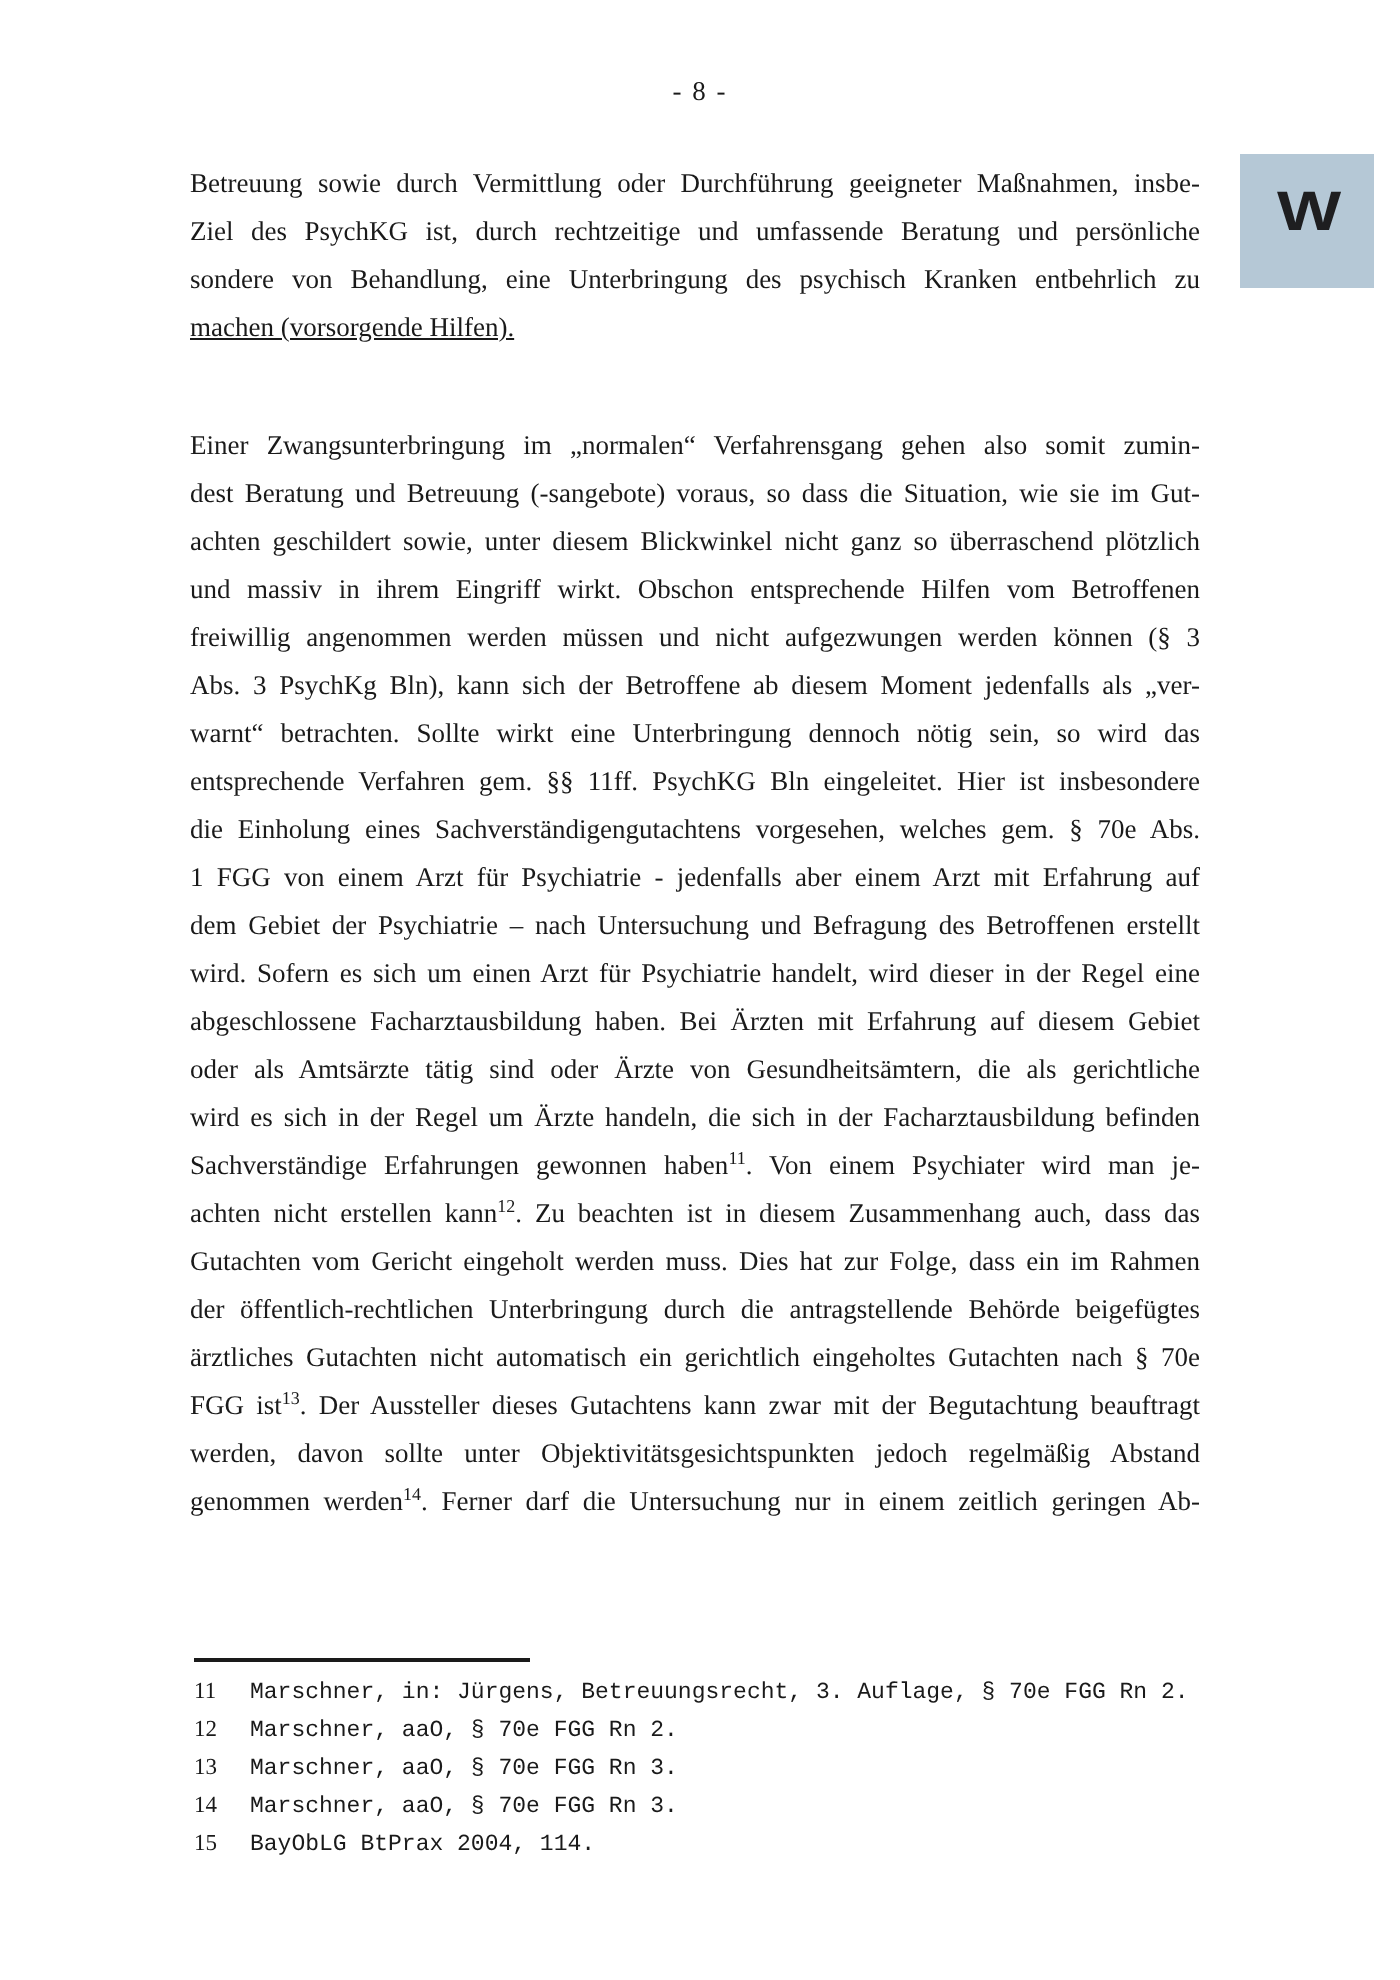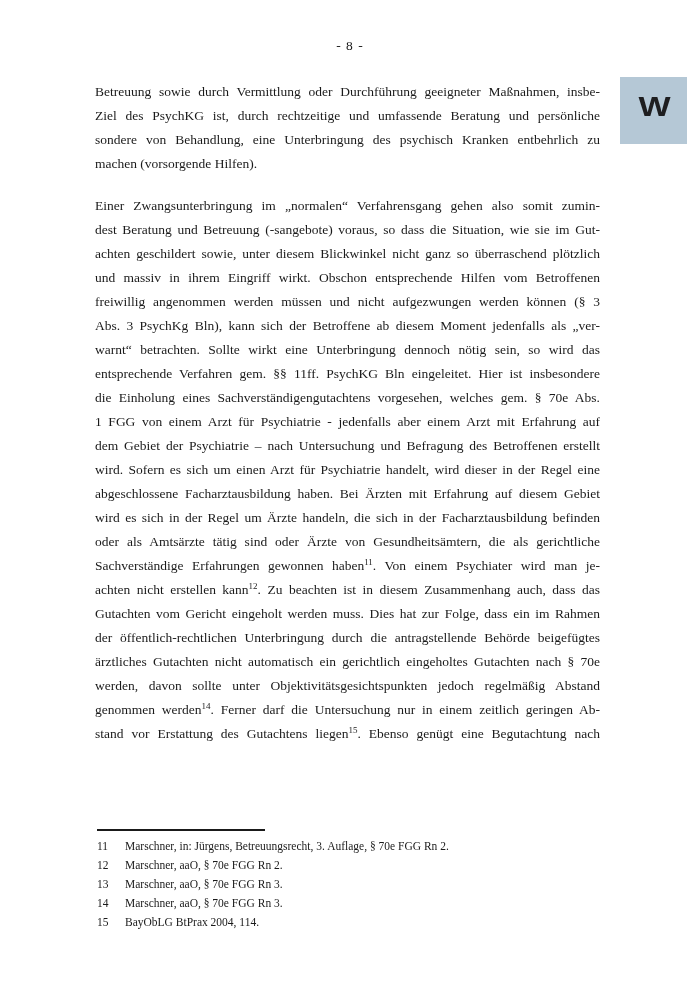--- a/index.html
+++ b/index.html
@@ -47,29 +47,30 @@
   }
   .body-text {
     position: absolute;
     left: 95px;
     top: 80px;
     width: 505px;
     font-size: 13.5px;
     line-height: 24px;
   }
   .paragraph + .paragraph {
-    margin-top: 18px;
+    margin-top: 35px;
   }
   .line {
     text-align: justify;
     text-align-last: justify;
     white-space: normal;
   }
   .line.align-left-last {
     text-align-last: left;
+    text-decoration: underline;
   }
   .fn-ref {
     font-size: 9px;
     line-height: 0;
     position: relative;
     top: -5px;
   }
   .footnote-rule {
     position: absolute;
     left: 97px;
@@ -87,20 +88,21 @@
   }
   .footnote {
     display: flex;
   }
   .fn-num {
     width: 28px;
     flex: none;
   }
   .fn-text {
     flex: 1;
+    font-family: Liberation Mono, monospace;
   }
 </style>
 </head>
 <body>
 
 <div class="page" style="color: rgb(26, 26, 26); background: rgb(255, 255, 255);">
   <div class="page-number">- 8 -</div>
 
   <div class="watermark" style="background: rgb(181, 200, 214);">
     <span style="color: rgb(30, 30, 32);">W</span>
@@ -120,30 +122,30 @@
         <div class="line">und massiv in ihrem Eingriff wirkt. Obschon entsprechende Hilfen vom Betroffenen</div>
         <div class="line">freiwillig angenommen werden müssen und nicht aufgezwungen werden können (§ 3</div>
         <div class="line">Abs. 3 PsychKg Bln), kann sich der Betroffene ab diesem Moment jedenfalls als „ver-</div>
         <div class="line">warnt“ betrachten. Sollte wirkt eine Unterbringung dennoch nötig sein, so wird das</div>
         <div class="line">entsprechende Verfahren gem. §§ 11ff. PsychKG Bln eingeleitet. Hier ist insbesondere</div>
         <div class="line">die Einholung eines Sachverständigengutachtens vorgesehen, welches gem. § 70e Abs.</div>
         <div class="line">1 FGG von einem Arzt für Psychiatrie - jedenfalls aber einem Arzt mit Erfahrung auf</div>
         <div class="line">dem Gebiet der Psychiatrie – nach Untersuchung und Befragung des Betroffenen erstellt</div>
         <div class="line">wird. Sofern es sich um einen Arzt für Psychiatrie handelt, wird dieser in der Regel eine</div>
         <div class="line">abgeschlossene Facharztausbildung haben. Bei Ärzten mit Erfahrung auf diesem Gebiet</div>
+        <div class="line">oder als Amtsärzte tätig sind oder Ärzte von Gesundheitsämtern, die als gerichtliche</div>
         <div class="line">wird es sich in der Regel um Ärzte handeln, die sich in der Facharztausbildung befinden</div>
-        <div class="line">oder als Amtsärzte tätig sind oder Ärzte von Gesundheitsämtern, die als gerichtliche</div>
         <div class="line">Sachverständige Erfahrungen gewonnen haben<span class="fn-ref">11</span>. Von einem Psychiater wird man je-</div>
         <div class="line">achten nicht erstellen kann<span class="fn-ref">12</span>. Zu beachten ist in diesem Zusammenhang auch, dass das</div>
         <div class="line">Gutachten vom Gericht eingeholt werden muss. Dies hat zur Folge, dass ein im Rahmen</div>
         <div class="line">der öffentlich-rechtlichen Unterbringung durch die antragstellende Behörde beigefügtes</div>
         <div class="line">ärztliches Gutachten nicht automatisch ein gerichtlich eingeholtes Gutachten nach § 70e</div>
+        <div class="line">FGG ist<span class="fn-ref">13</span>. Der Aussteller dieses Gutachtens kann zwar mit der Begutachtung beauftragt</div>
         <div class="line">werden, davon sollte unter Objektivitätsgesichtspunkten jedoch regelmäßig Abstand</div>
         <div class="line">genommen werden<span class="fn-ref">14</span>. Ferner darf die Untersuchung nur in einem zeitlich geringen Ab-</div>
-        <div class="line">stand vor Erstattung des Gutachtens liegen<span class="fn-ref">15</span>. Ebenso genügt eine Begutachtung nach</div>
       </div>
     </div>
 
   <div class="footnote-rule"></div>
 
   <div class="footnotes">
       <div class="footnote">
         <span class="fn-num">11</span>
         <span class="fn-text">Marschner, in: Jürgens, Betreuungsrecht, 3. Auflage, § 70e FGG Rn 2.</span>
       </div>

